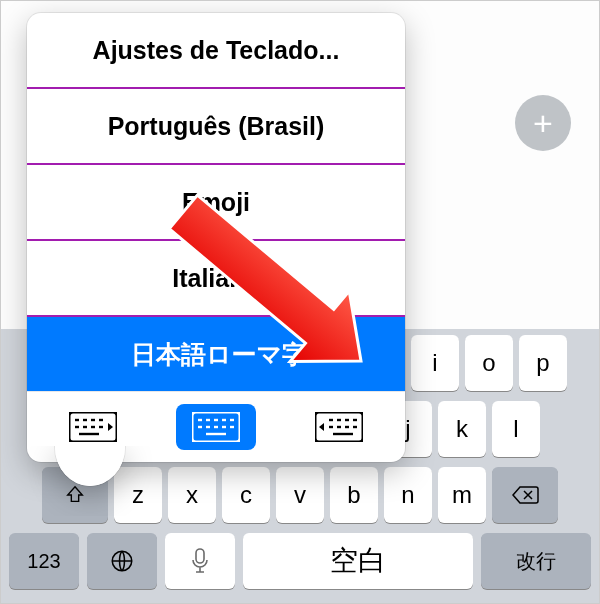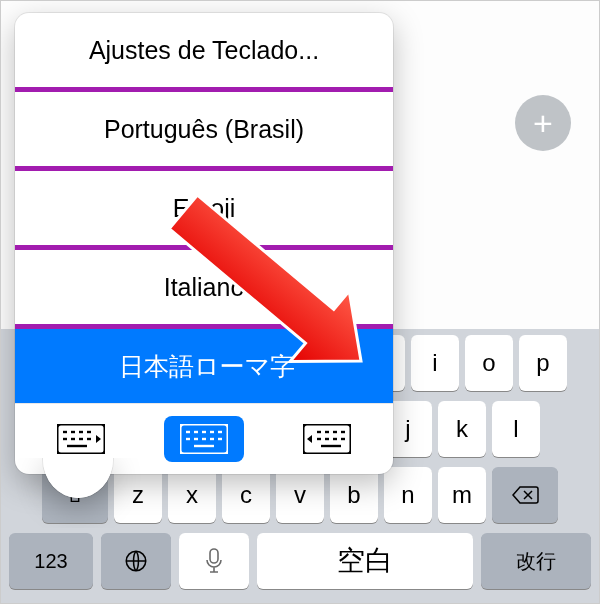--- a/index.html
+++ b/index.html
@@ -6,31 +6,31 @@
   .stage{position:relative;width:600px;height:604px;background:#fdfdfd;overflow:hidden;border:1px solid #ccc;box-sizing:border-box;}
   .add-btn{position:absolute;right:28px;top:94px;width:56px;height:56px;border-radius:50%;background:#bfc3c7;display:flex;align-items:center;justify-content:center;}
   .add-btn span{color:#fff;font-size:34px;font-weight:300;line-height:1;}
   
   .keyboard{position:absolute;left:0;bottom:0;width:100%;background:#d1d5db;padding-top:6px;}
   .krow{display:flex;justify-content:center;gap:6px;padding:0 6px 10px 6px;}
   .key{background:#fff;border-radius:6px;box-shadow:0 1px 0 #888;width:48px;height:56px;display:flex;align-items:center;justify-content:center;font-size:24px;color:#000;}
   .key.fn{background:#acb3bd;color:#000;font-size:20px;}
   .krow.bottom{gap:8px;padding:0 8px 14px 8px;}
   .krow.bottom .key{height:56px;}
-  .k-123{width:84px;background:#acb3bd;font-size:20px;}
+  .k-123{width:70px;background:#acb3bd;font-size:20px;}
   .k-globe{width:70px;background:#acb3bd;font-size:24px;}
   .k-mic{width:70px;background:#fff;}
   .k-space{flex:1;background:#fff;font-size:28px;}
   .k-return{width:110px;background:#acb3bd;font-size:22px;font-family:Liberation Serif, serif;}
   .k-shift{width:66px;background:#acb3bd;}
   .k-del{width:66px;background:#acb3bd;}
   
-  .popover{position:absolute;left:14px;top:12px;width:378px;background:#fff;border-radius:14px;box-shadow:0 0 0 1px rgba(0,0,0,0.08),0 10px 30px rgba(0,0,0,0.25);overflow:visible;}
+  .popover{position:absolute;left:26px;top:12px;width:378px;background:#fff;border-radius:14px;box-shadow:0 0 0 1px rgba(0,0,0,0.08),0 10px 30px rgba(0,0,0,0.25);overflow:visible;font-weight:bold;}
   .popover ul{list-style:none;margin:0;padding:0;}
-  .popover li{height:74px;display:flex;align-items:center;justify-content:center;font-size:25px;color:#000;border-top:5px solid #a21caf;}
+  .popover li{height:74px;display:flex;align-items:center;justify-content:center;font-size:25px;color:#000;border-top:2px solid #a21caf;}
   .popover li:first-child{border-top:none;}
   .popover li.selected{background:#007aff;color:#fff;padding-left:6px;}
   .kb-mode-row{display:flex;align-items:center;justify-content:space-between;height:70px;border-top:1px solid #e7e7e9;padding:0 26px;border-bottom-left-radius:14px;border-bottom-right-radius:14px;}
   .mode-btn{width:80px;height:46px;border-radius:8px;display:flex;align-items:center;justify-content:center;}
   .mode-btn.active{background:#007aff;}
   .mini-kb{display:inline-block;}
   .popover .tail{position:absolute;left:28px;bottom:-24px;width:70px;height:40px;background:#fff;border-bottom-left-radius:36px 40px;border-bottom-right-radius:36px 40px;box-shadow:0 0 0 1px rgba(0,0,0,0.08),0 10px 30px rgba(0,0,0,0.25);clip-path:inset(0 -30px -30px -30px);}
   .tail::before{content:"";position:absolute;inset:0;background:#fff;border-bottom-left-radius:36px 40px;border-bottom-right-radius:36px 40px;}
   
   .arrow{position:absolute;pointer-events:none;}

